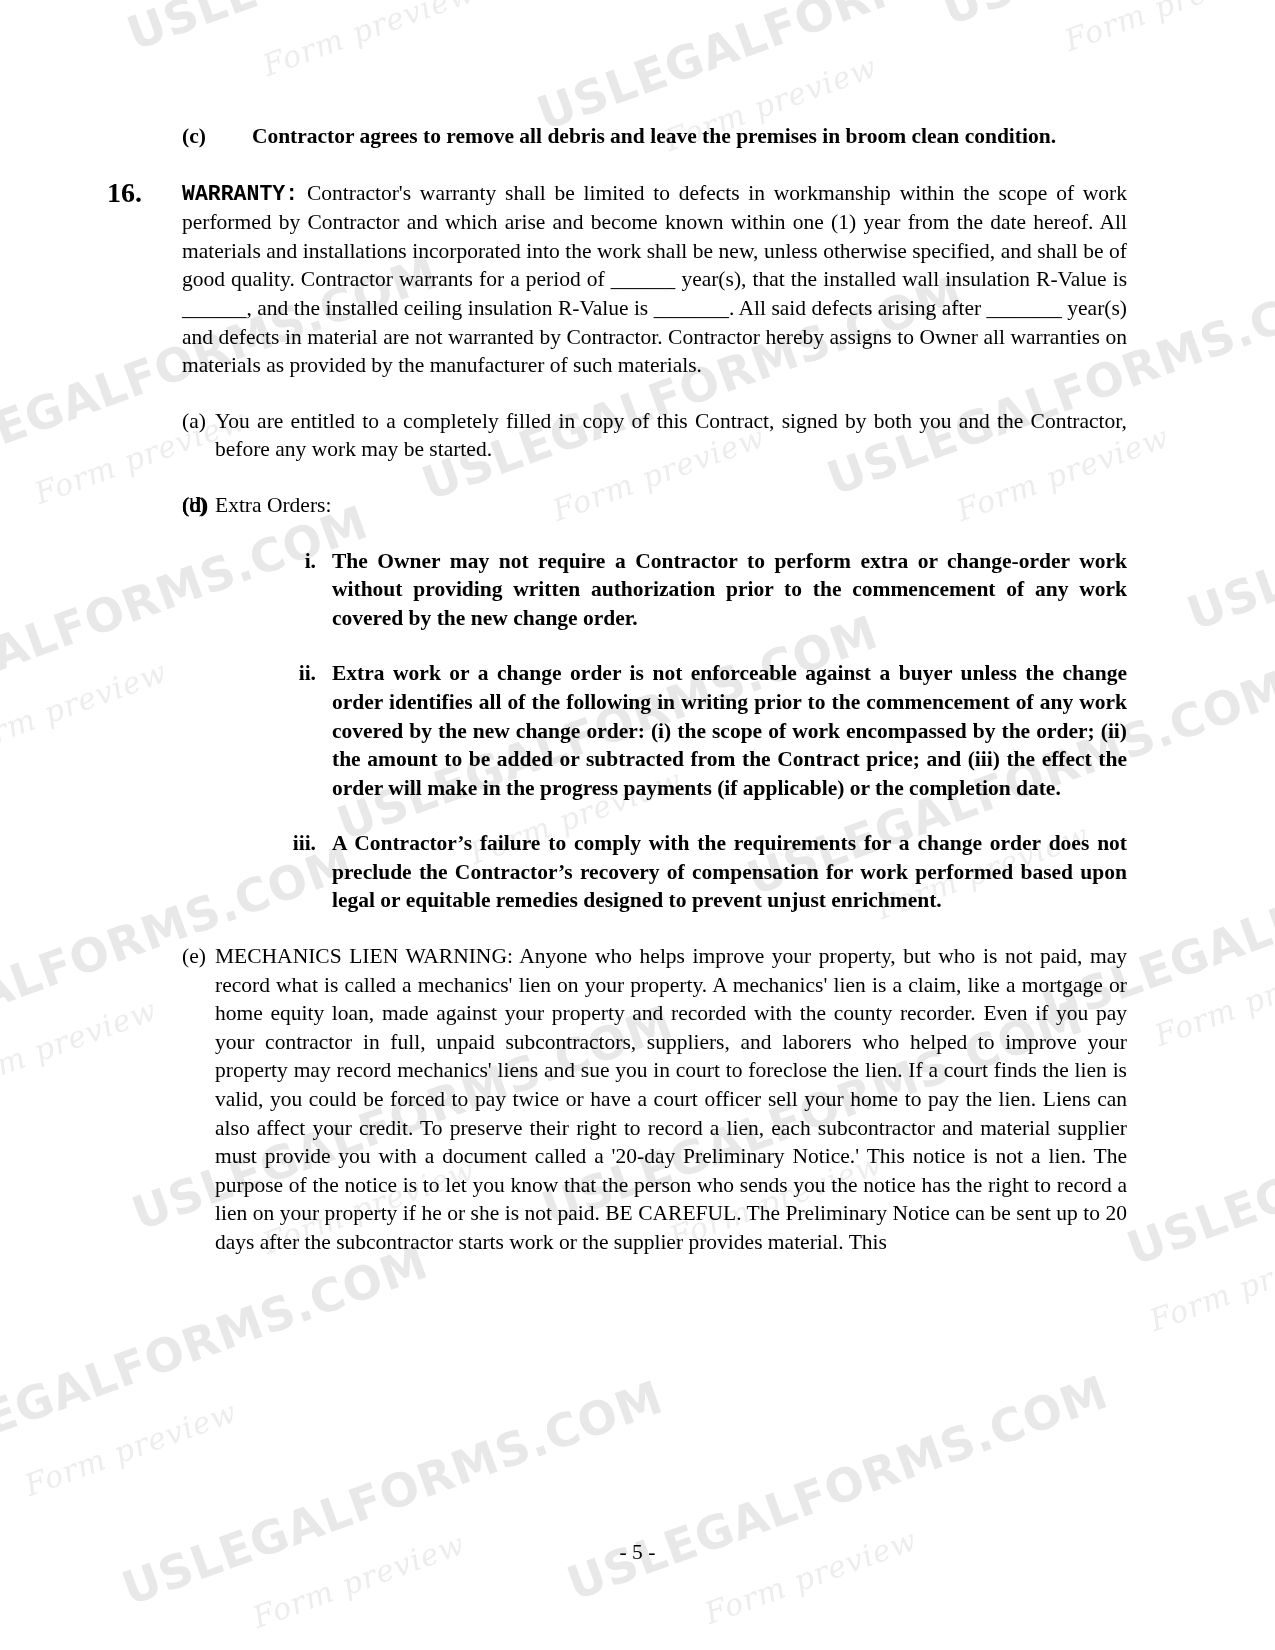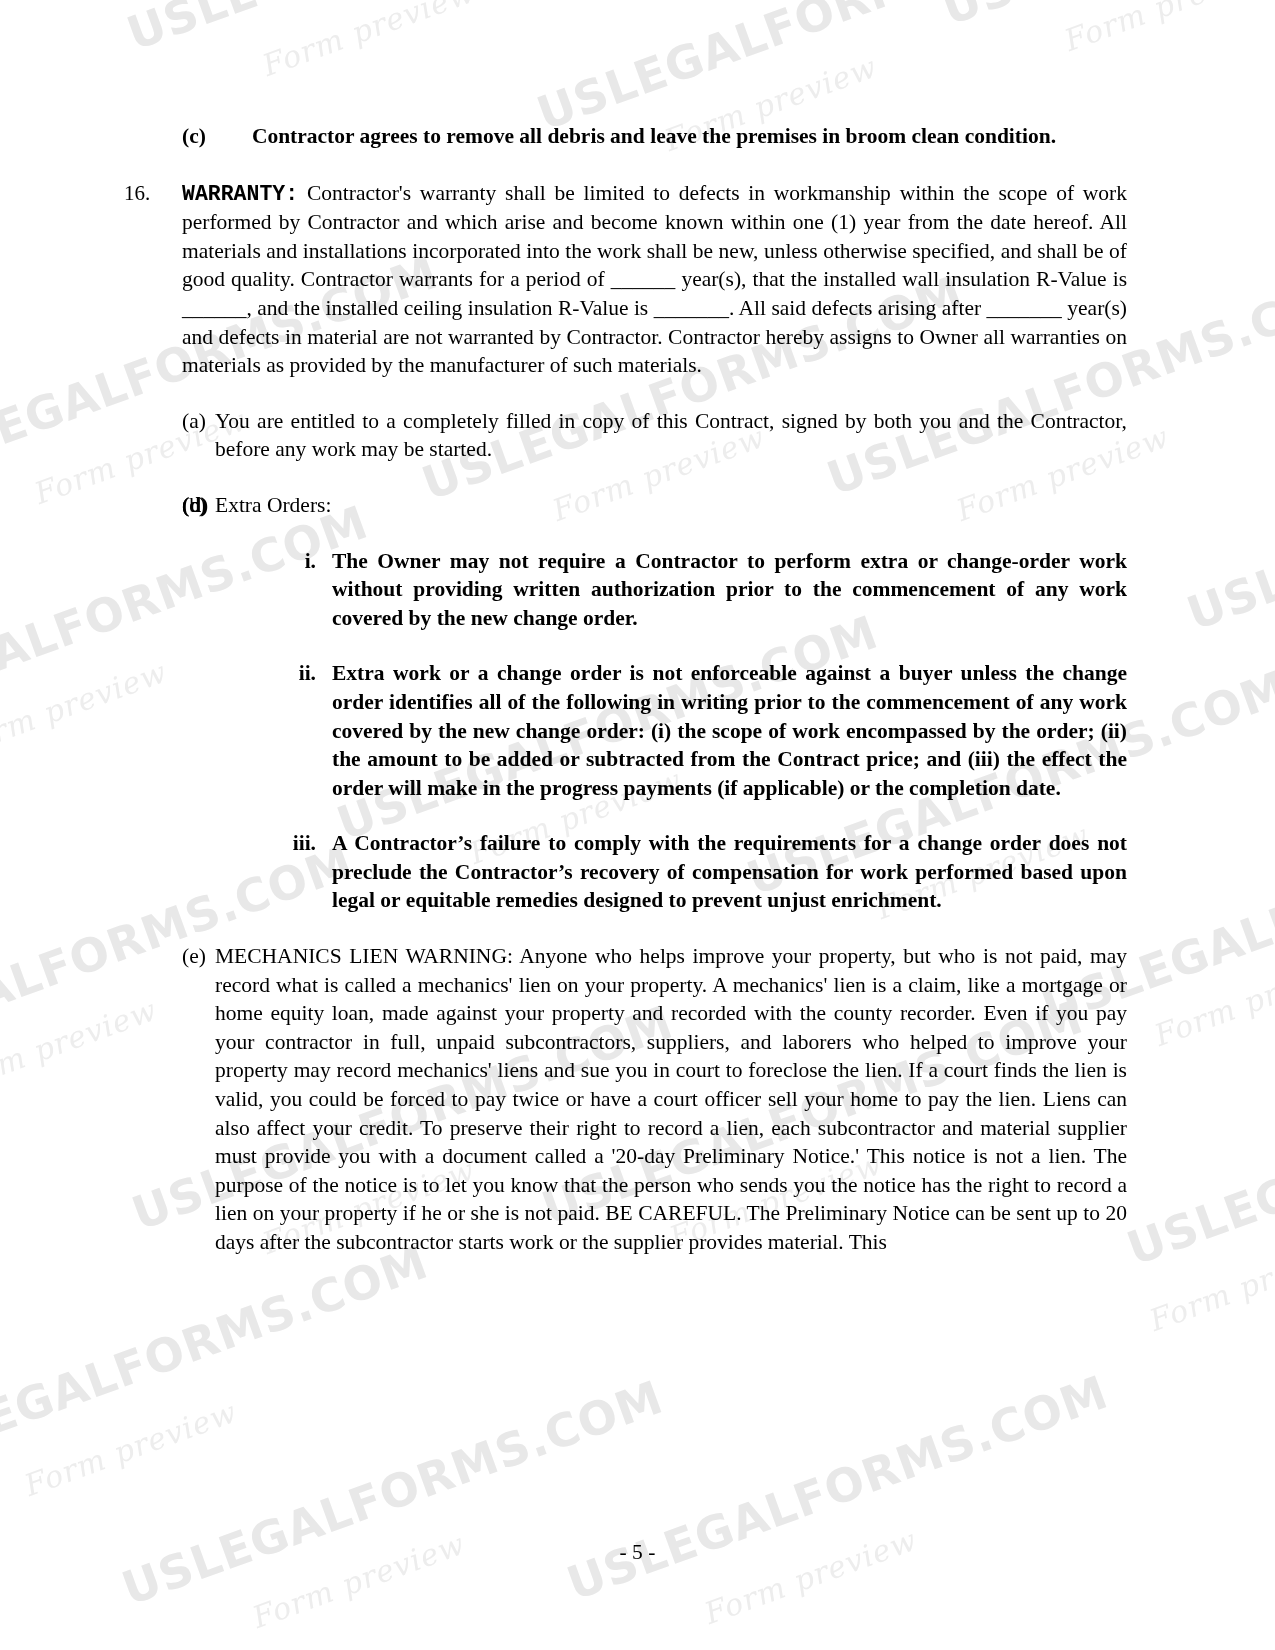--- a/index.html
+++ b/index.html
@@ -86,24 +86,24 @@
   .clause {
     position: relative;
     margin-left: 75px;
     margin-top: 28px;
   }
   .clause .num {
     position: absolute;
     left: -75px;
     top: 0;
     width: 60px;
-    font-weight: 400;
-    font-size: 21px;
-    line-height: 28.6px;
-    text-align: center;
+    font-weight: 700;
+    font-size: 28px;
+    line-height: 28.6px;
+    text-align: left;
   }
   .clause .heading {
     font-weight: 700;
     font-family: Liberation Mono, monospace;
   }
 
   
   .sub-letter {
     position: relative;
     margin-left: 75px;

